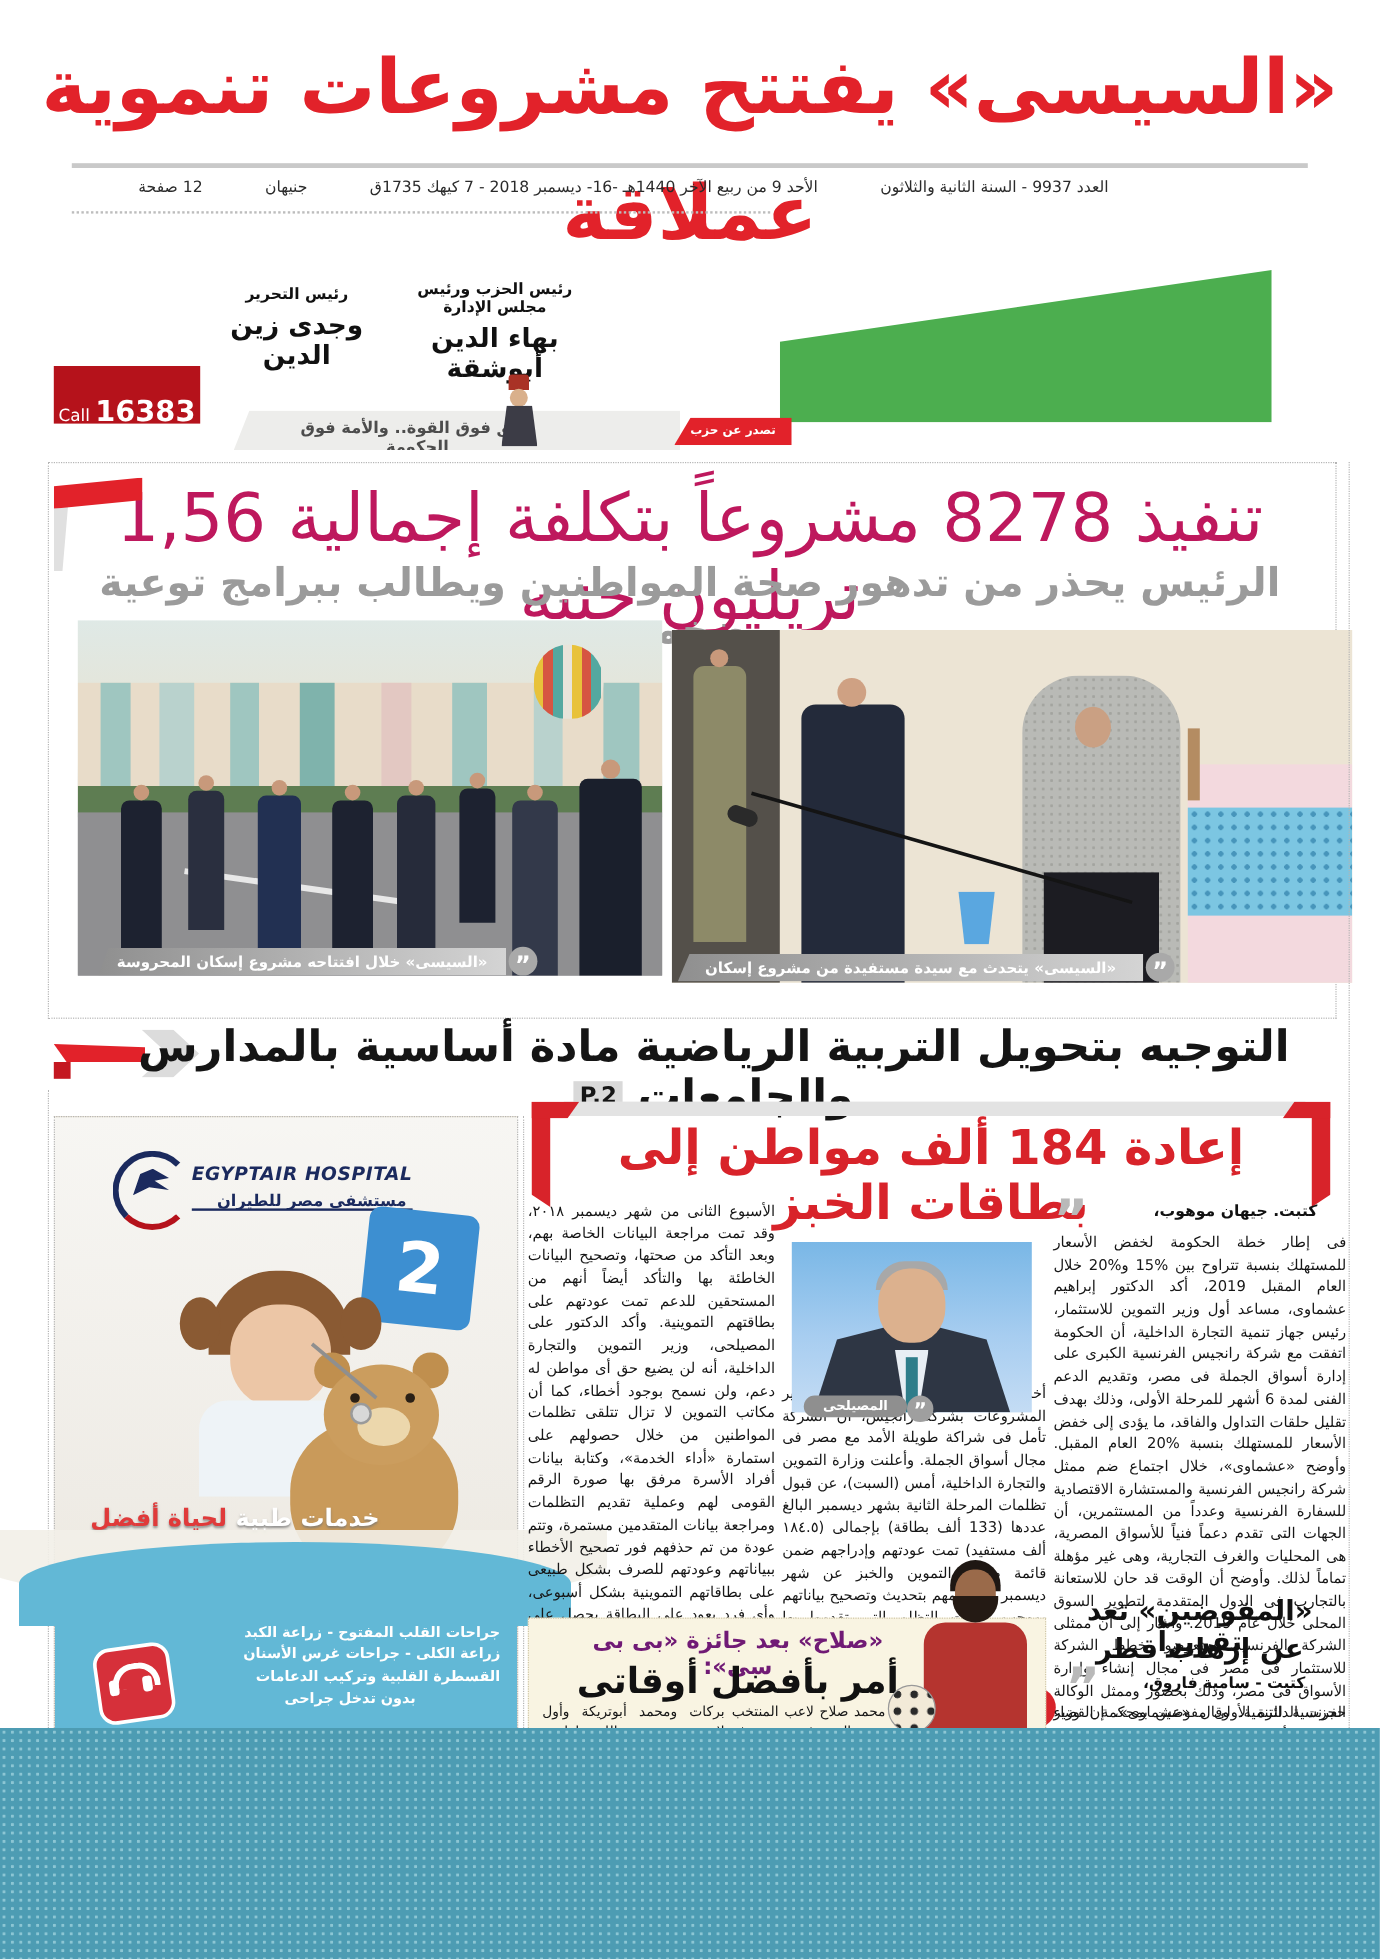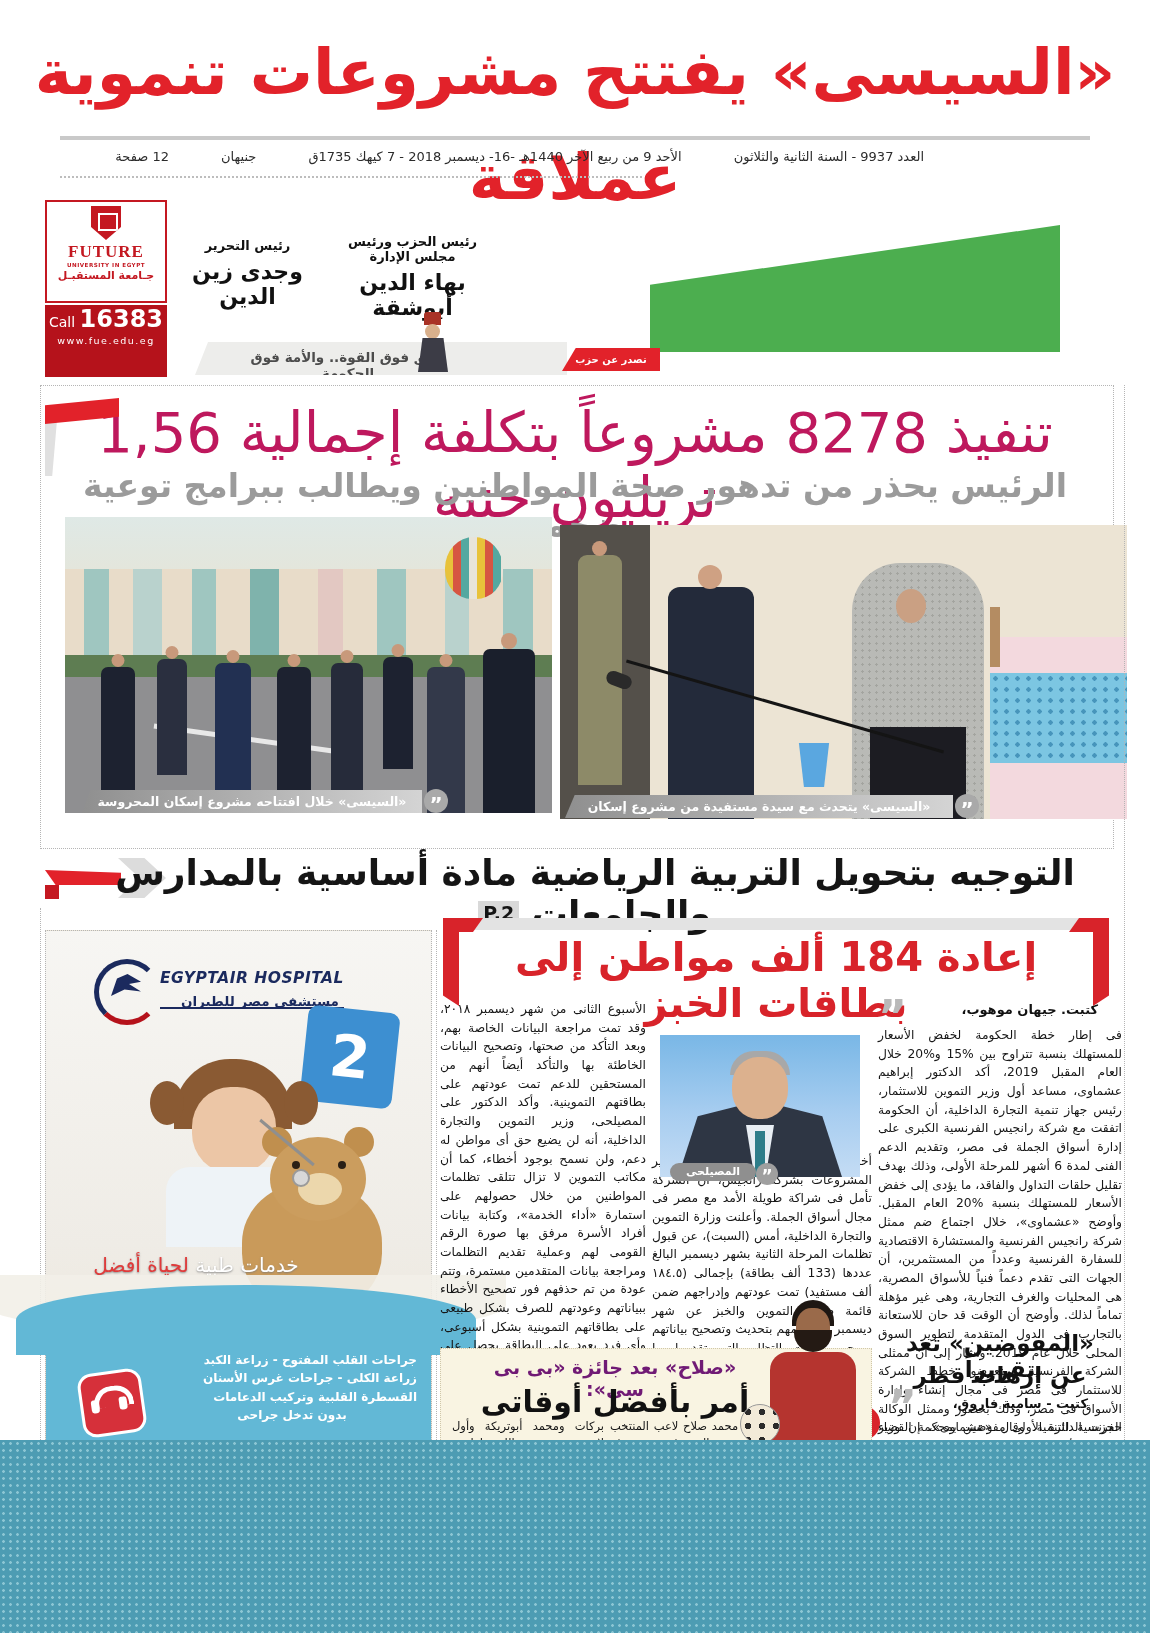--- a/index.html
+++ b/index.html
@@ -24,22 +24,22 @@
   
   .fue-box{top:200px;left:45px;width:122px;height:103px;background:#fff;border:2px solid #c41821;
     text-align:center;padding-top:4px;box-sizing:border-box;}
   .fue-shield{width:30px;height:34px;margin:0 auto;background:#c41821;
     clip-path:polygon(0 0,100% 0,100% 62%,50% 100%,0 62%);position:relative;}
   .fue-shield span{position:absolute;top:7px;left:7px;width:16px;height:14px;border:2px solid #fff;}
   .fue-brand{font-family:"Liberation Serif",serif;color:#c41821;font-size:17px;font-weight:bold;
     letter-spacing:1px;margin-top:2px;}
   .fue-sub{color:#c41821;font-size:5.6px;letter-spacing:.5px;font-weight:bold;}
   .fue-ar{color:#c41821;font-size:11px;font-weight:bold;margin-top:1px;}
-  .fue-call{top:305px;left:45px;width:122px;height:72px;background:#b5121b;color:#fff;
-    text-align:center;box-sizing:border-box;padding-top:0;}
+  .fue-call{top:305px;left:45px;width:122px;height:48px;background:#b5121b;color:#fff;
+    text-align:center;box-sizing:border-box;padding-top:24px;}
   .fue-call .call{font-size:14px;direction:ltr;}
   .fue-call .call b{font-size:24px;}
   .fue-call .site{font-size:9.5px;letter-spacing:1.5px;margin-top:2px;direction:ltr;}
 
   
   .name-block{text-align:center;color:#111;}
   .name-block .t{font-size:13px;font-weight:bold;}
   .name-block .n{font-size:22px;font-weight:800;margin-top:6px;}
   .editor-block{top:238px;left:175px;width:145px;}
   .chairman-block{top:234px;left:330px;width:165px;}
@@ -159,21 +159,21 @@
   .girl-tail{position:absolute;width:34px;height:44px;background:#8a5a33;border-radius:50%;}
   .girl-face{position:absolute;top:156px;left:146px;width:84px;height:86px;background:#ecc6a6;border-radius:46%;}
   .girl-body{position:absolute;top:236px;left:120px;width:140px;height:80px;background:#eef3f7;border-radius:24px 24px 0 0;}
   .teddy-body{position:absolute;top:252px;left:196px;width:140px;height:130px;background:#c99a5a;border-radius:46%;}
   .teddy-head{position:absolute;top:206px;left:224px;width:96px;height:84px;background:#cb9d5e;border-radius:50%;}
   .teddy-ear{position:absolute;width:30px;height:30px;background:#c08f4e;border-radius:50%;}
   .teddy-muzzle{position:absolute;top:242px;left:252px;width:44px;height:32px;background:#ecd7ac;border-radius:50%;}
   .teddy-eye{position:absolute;width:8px;height:8px;background:#2a2016;border-radius:50%;}
   .steth{position:absolute;top:210px;left:206px;width:70px;height:3px;background:#8f8f8f;transform:rotate(40deg);}
   .steth-disc{position:absolute;top:238px;left:246px;width:14px;height:14px;border-radius:50%;background:#d8d8d8;border:2px solid #9a9a9a;}
-  .ea-tagline{position:absolute;top:322px;left:20px;width:260px;font-size:20px;font-weight:400;
+  .ea-tagline{position:absolute;top:322px;left:20px;width:260px;font-size:20px;font-weight:700;
     color:#fff;text-shadow:0 1px 2px rgba(120,120,120,.8);text-align:center;}
   .ea-tagline .red{color:#e03a3a;}
   .ea-band{position:absolute;left:0;bottom:0;width:100%;height:128px;background:#62b8d6;}
   .ea-band-curve{position:absolute;left:-30px;bottom:98px;width:460px;height:70px;background:#62b8d6;
     border-radius:100% 100% 0 0/100% 100% 0 0;}
   .ea-curve-white{position:absolute;left:-60px;bottom:118px;width:520px;height:60px;background:#f2efe8;
     border-radius:0 0 100% 100%/0 0 100% 100%;opacity:.9;}
   .ea-services{position:absolute;right:14px;bottom:28px;width:250px;color:#fff;font-size:12px;
     font-weight:bold;text-align:right;line-height:1.55;}
   .ea-services div{white-space:nowrap;}
@@ -254,28 +254,20 @@
     <div class="seg">العدد 9937 - السنة الثانية والثلاثون</div>
     <div class="info-sep"></div>
     <div class="seg">الأحد 9 من ربيع الآخر 1440هـ -16- ديسمبر 2018 - 7 كيهك 1735ق</div>
     <div class="info-sep"></div>
     <div class="seg">جنيهان</div>
     <div class="info-sep"></div>
     <div class="seg">12 صفحة</div>
   </div>
   <div class="abs dotted-line"></div>
 
-  <div class="abs fue-box">
-    <div class="fue-shield">
-        <span></span>
-      </div>
-    <div class="fue-brand ltr">FUTURE</div>
-    <div class="fue-sub ltr">UNIVERSITY IN EGYPT</div>
-    <div class="fue-ar">جـامعة المستقبـل</div>
-  </div>
   <div class="abs fue-call">
     <div class="call"><span>Call</span>
       <b>16383</b></div>
     <div class="site">www.fue.edu.eg</div>
   </div>
 
   <div class="abs name-block chairman-block">
     <div class="t">رئيس الحزب ورئيس مجلس الإدارة</div>
     <div class="n">بهاء الدين أبوشقة</div>
   </div>

